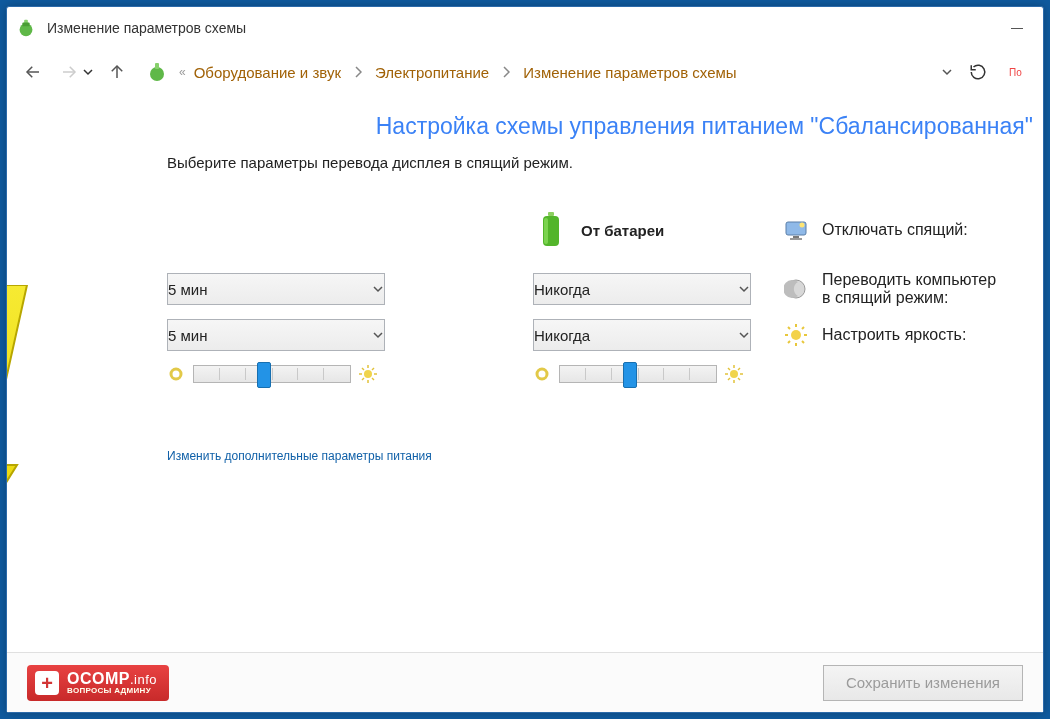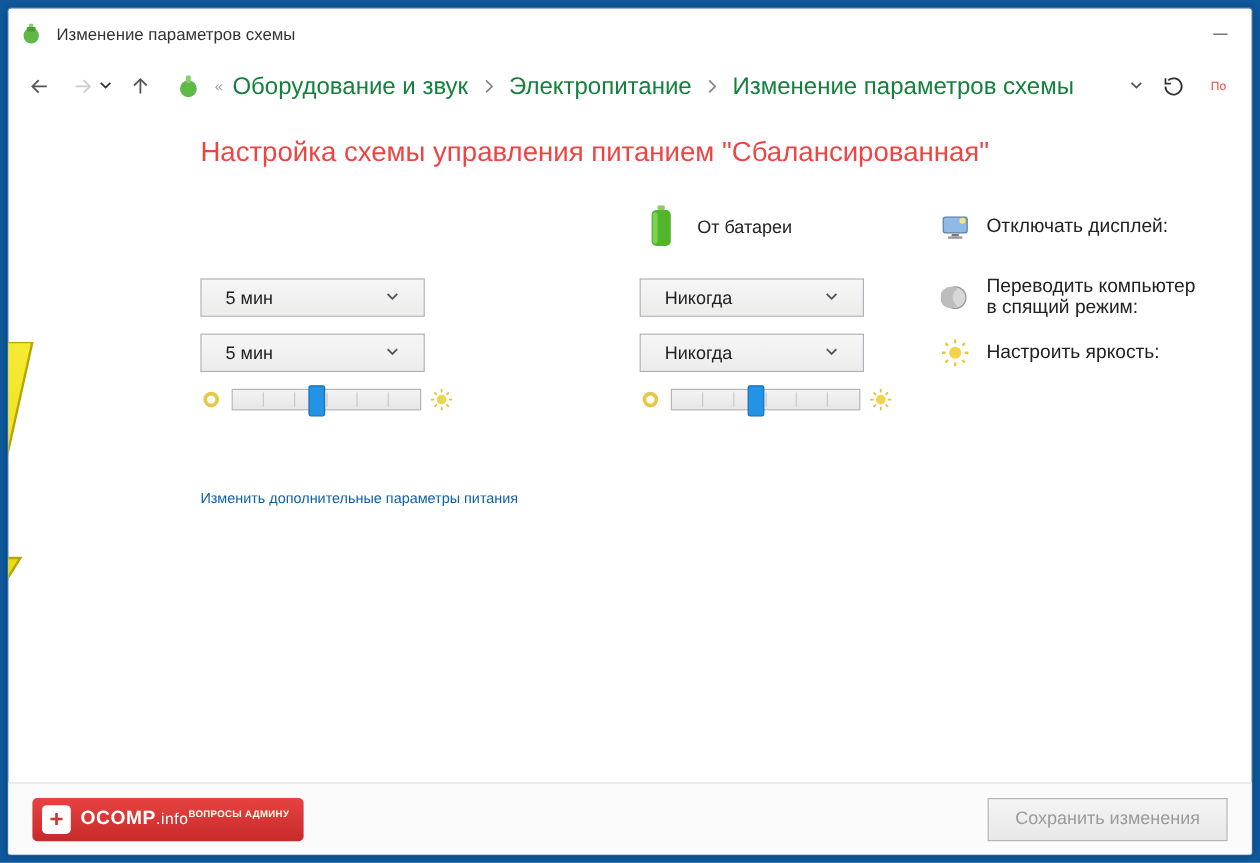--- a/index.html
+++ b/index.html
@@ -41,56 +41,56 @@
   .nav-btn {
     width:32px; height:32px;
     display:flex; align-items:center; justify-content:center;
     color:#555;
   }
   .nav-btn.disabled { color:#bbb; }
   .nav-btn svg { width:18px; height:18px; }
   .nav-drop { font-size:11px; color:#333; margin-left:-6px; margin-right:4px;}
   .addr-icon { width:24px; height:24px; display:flex; align-items:center; justify-content:center; margin:0 2px 0 8px;}
   .addr-sep { color:#999; margin:0 4px; font-size:12px;}
-  .addr-item { color:#15803d; font-size:20px; }
+  .addr-item { color:#a16207; font-size:15px; }
   .addr-chev { color:#888; margin:0 8px; width:10px; display:flex; align-items:center; justify-content:center; }
   .addr-chev svg { width:8px; height:12px; }
   .addr-end-chev { margin-left:auto; }
   .refresh-btn { width:34px; height:34px; display:flex; align-items:center; justify-content:center; color:#333; margin:0 4px;}
   .search-stub { width:30px; color:#ef4444; padding-left:6px; font-size:10px; }
 
   
   .content {
     flex:1;
     padding: 18px 10px 10px 160px;
     position:relative;
     overflow:hidden;
   }
-  .heading { font-size:23px; color:#ef4444; margin-bottom:14px; }
+  .heading { font-size:23px; color:#3b82f6; margin-bottom:14px;text-align:right; }
   .subtext { color:#222; margin-bottom:24px; }
 
   .grid {
     display:grid;
     grid-template-columns: 340px 225px 225px;
     column-gap:26px;
     align-items:center;
   }
-  .row-header { height:70px; }
+  .row-header { height:70px;font-weight:bold; }
   .col-header { display:flex; align-items:center; gap:12px; font-size:15px; }
   .icon-slot { width:36px; height:36px; display:flex; align-items:center; justify-content:center; }
   .row-cell { padding:6px 0; }
   .label-cell { display:flex; align-items:center; gap:14px; font-size:16px; }
   .small-icon { width:24px; height:24px; display:flex; align-items:center; justify-content:center; flex-shrink:0;}
   .combo {
     height:32px;
-    width:187px;
+    width:218px;
     border:1px solid #aeb2b8;
     background:linear-gradient(#f6f6f6,#ececec);
     display:flex; align-items:center;
-    padding:0 20px;
+    padding:0 0;
     font-size:15px;
     color:#222;
     position:relative;
   }
   .combo .chev { margin-left:auto; }
   .slider-cell { display:flex; align-items:center; gap:8px; width:210px; padding-top:2px;}
   .sun-small, .sun-big { width:18px; height:18px; display:flex; align-items:center; justify-content:center; }
   .track {
     flex:1; height:18px; position:relative;
     border:1px solid #b5b5b5;
@@ -122,21 +122,21 @@
     border-radius:4px;
     font-family: Arial, sans-serif;
     line-height:1;
   }
   .brand .plus {
     width:24px; height:24px; border-radius:4px;
     background:#fff; color:#d23535;
     display:flex; align-items:center; justify-content:center;
     font-size:20px; font-weight:900;
   }
-  .brand .txt { display:flex; flex-direction:row; }
+  .brand .txt { display:flex; flex-direction:column; }
   .brand .txt .b1 { font-size:16px; letter-spacing:.5px;}
   .brand .txt .b1 .thin { font-weight:400; font-size:13px;}
   .brand .txt .b2 { font-size:8px; font-weight:700; letter-spacing:.3px; color:#ffe; }
   .btn {
     height:36px;
     padding:0 22px;
     border:1px solid #b5b5b5;
     background:linear-gradient(#f4f4f4,#e8e8e8);
     display:flex; align-items:center; justify-content:center;
     font-size:15px; color:#222;
@@ -234,20 +234,21 @@
       <defs>
         <linearGradient id="ga" x1="0" y1="0" x2="0" y2="1">
           <stop offset="0" stop-color="#f6ea32"></stop>
             <stop offset="1" stop-color="#e8d407"></stop>
         </linearGradient>
       </defs>
       <path d="M70 0 L100 0 L60 180 L90 180 L40 260 L10 175 L40 180 Z" fill="url(#ga)" stroke="#b7a600" stroke-width="2"></path>
     </svg>
 
     <div class="heading">Настройка схемы управления питанием "Сбалансированная"</div>
+    <div class="subtext">Выберите параметры перевода дисплея в спящий режим.</div>
 
     <div class="grid">
 
       <div class="row-header"></div>
       <div class="row-header col-header">
         <span class="icon-slot">
           <svg viewBox="0 0 24 36" width="24" height="36">
               <rect x="9" y="0" width="6" height="4" rx="1" fill="#8bcf5f"></rect>
               <rect x="4" y="4" width="16" height="30" rx="4" fill="#53b52b"></rect>
               <rect x="5" y="6" width="4" height="26" rx="2" fill="#8de060" opacity=".7"></rect>
@@ -258,21 +259,21 @@
 
       <div class="row-cell label-cell">
         <span class="small-icon">
           <svg viewBox="0 0 24 24">
               <rect x="2" y="4" width="20" height="13" rx="2" fill="#8fb9e8" stroke="#5a7fa8"></rect>
               <rect x="9" y="18" width="6" height="2" fill="#7a7a7a"></rect>
               <rect x="6" y="20" width="12" height="2" fill="#9a9a9a"></rect>
               <circle cx="18" cy="7" r="2.5" fill="#ffe573"></circle>
             </svg>
         </span>
-        <span>Отключать дисплей:</span>
+        <span>Отключать спящий:</span>
       </div>
       <div class="row-cell">
         <div class="combo">
           <span>5 мин</span>
           <span class="chev"><svg viewBox="0 0 12 12">
                 <path d="M2 4l4 4 4-4" fill="none" stroke="#555" stroke-width="1.5"></path>
               </svg></span>
         </div>
       </div>
       <div class="row-cell">

